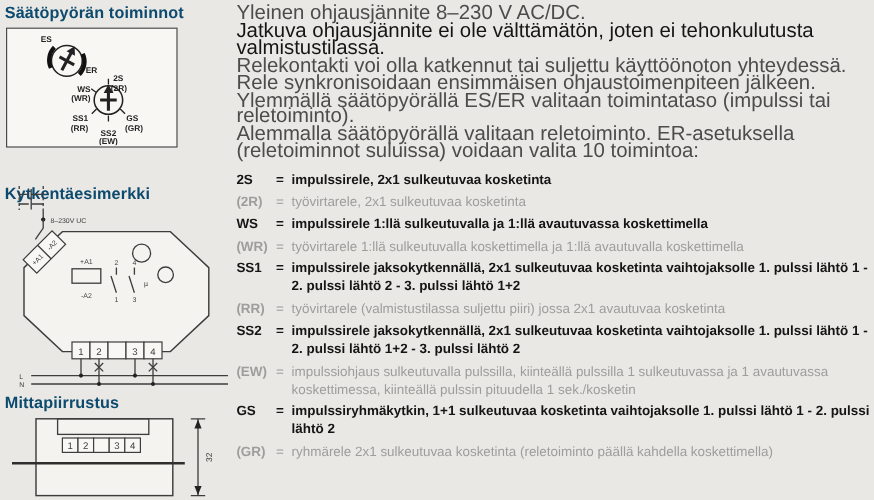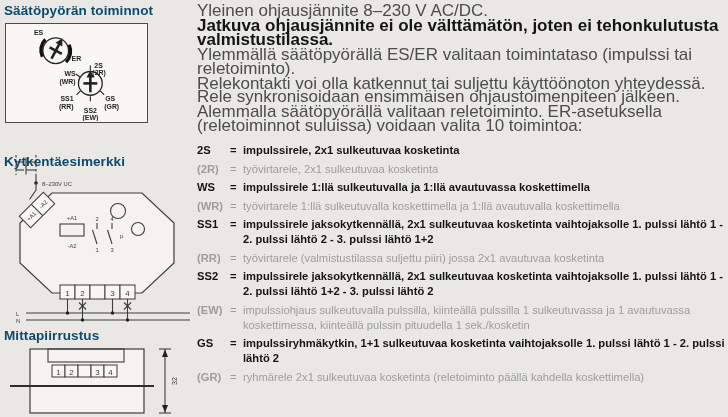--- a/index.html
+++ b/index.html
@@ -14,21 +14,21 @@
   .sec-h { position:absolute; left:4px; font-size:13.5px; font-weight:700; color:#0c4a6e; letter-spacing:0.1px; }
   .wheel-box {
     position:absolute; left:5px; top:23px; width:143px; height:100px;
     background:#f8f7f4; border:1.4px solid #4a4a4a;
   }
   .wiring-wrap { position:absolute; left:2px; top:153px; width:192px; height:172px; }
   .dim-wrap { position:absolute; left:2px; top:346px; width:192px; height:71px; }
 
   .right-col { position:absolute; left:197px; top:4px; width:528px; }
   p.para { font-size:17px; line-height:13.9px; color:#4c4c4c; margin-bottom:1px; }
-  p.para.hl { font-weight:700; color:#151515; }
+  p.para.hl { font-weight:400; color:#151515; }
 
   .fn-list { margin-top:10px; }
   .fn-row { display:flex; align-items:flex-start; font-size:11.2px; line-height:15px; margin-bottom:3.5px; color:#151515; font-weight:700; }
   .fn-row.alt { color:#9d9d9c; font-weight:400; }
   .fn-label { width:33px; flex:none; font-weight:700; }
   .fn-eq { width:13px; flex:none; }
   .fn-desc { flex:1; }
 
   svg text { font-family:"Liberation Sans", sans-serif; }
   .dlbl { font-size:7px; font-weight:700; fill:#222; }
@@ -202,22 +202,22 @@
       <polygon class="dot" points="160,11 166,11 163,3.5"></polygon>
       <polygon class="dot" points="160,59 166,59 163,66.5"></polygon>
     </g>
     <text class="stext" transform="rotate(-90 172 35)" x="172" y="38" text-anchor="middle" style="font-size:7px">32</text>
   </svg>
 </div>
 
 <div class="right-col">
   <p class="para">Yleinen ohjausjännite 8–230 V AC/DC.</p>
   <p class="para hl">Jatkuva ohjausjännite ei ole välttämätön, joten ei tehonkulutusta valmistustilassa.</p>
+  <p class="para">Relekontakti voi olla katkennut tai suljettu käyttöönoton yhteydessä. Rele synkronisoidaan ensimmäisen ohjaustoimenpiteen jälkeen.</p>
   <p class="para">Ylemmällä säätöpyörällä ES/ER valitaan toimintataso (impulssi tai reletoiminto).</p>
-  <p class="para">Relekontakti voi olla katkennut tai suljettu käyttöönoton yhteydessä. Rele synkronisoidaan ensimmäisen ohjaustoimenpiteen jälkeen.</p>
   <p class="para">Alemmalla säätöpyörällä valitaan reletoiminto. ER-asetuksella (reletoiminnot suluissa) voidaan valita 10 toimintoa:</p>
 
   <div class="fn-list">
     <div class="fn-row">
       <span class="fn-label">2S</span>
       <span class="fn-eq">=</span>
       <span class="fn-desc">impulssirele, 2x1 sulkeutuvaa kosketinta</span>
     </div>
     <div class="fn-row alt">
       <span class="fn-label">(2R)</span>

